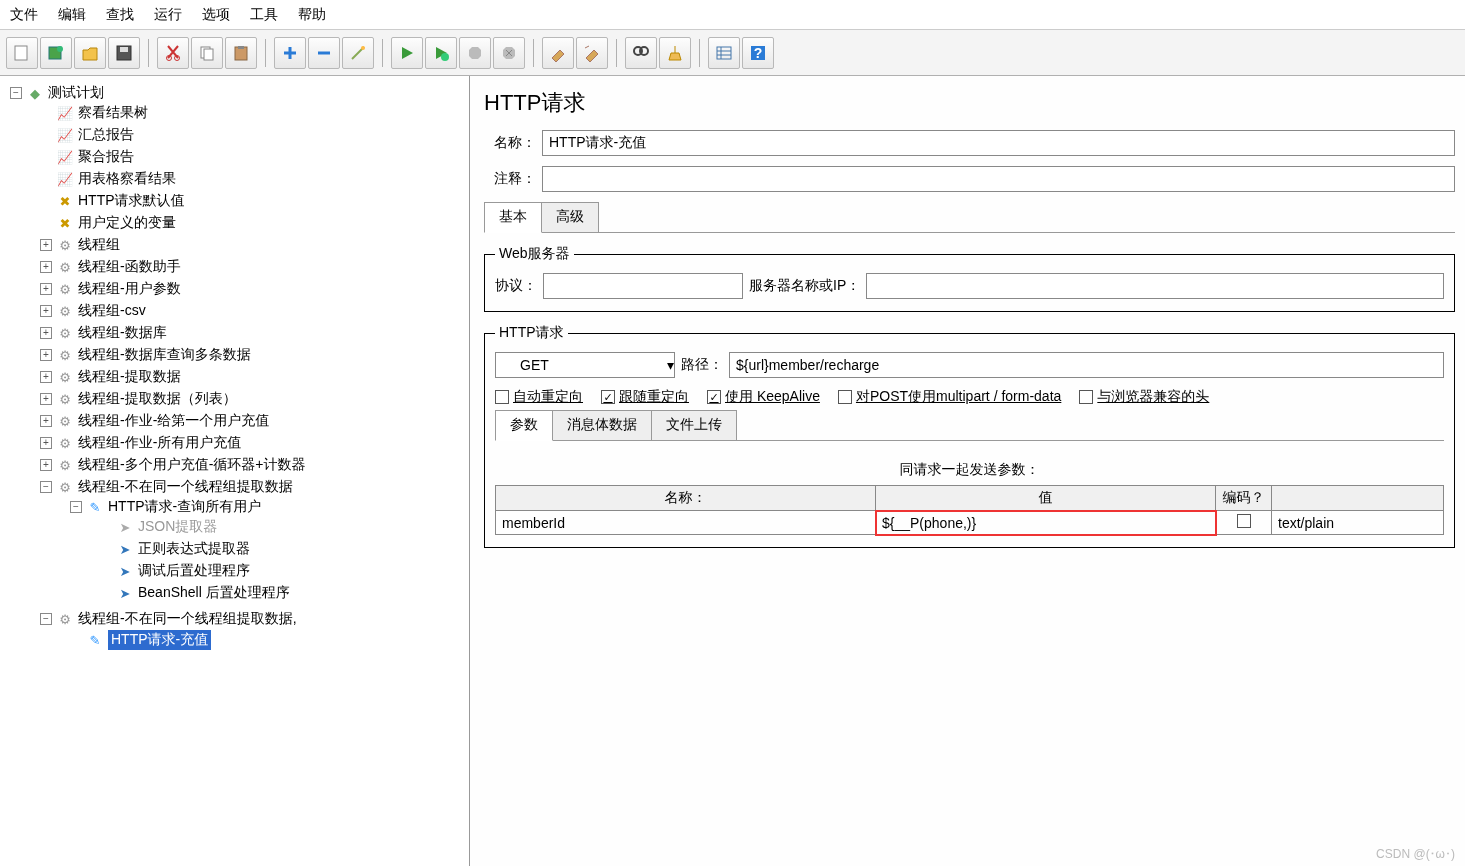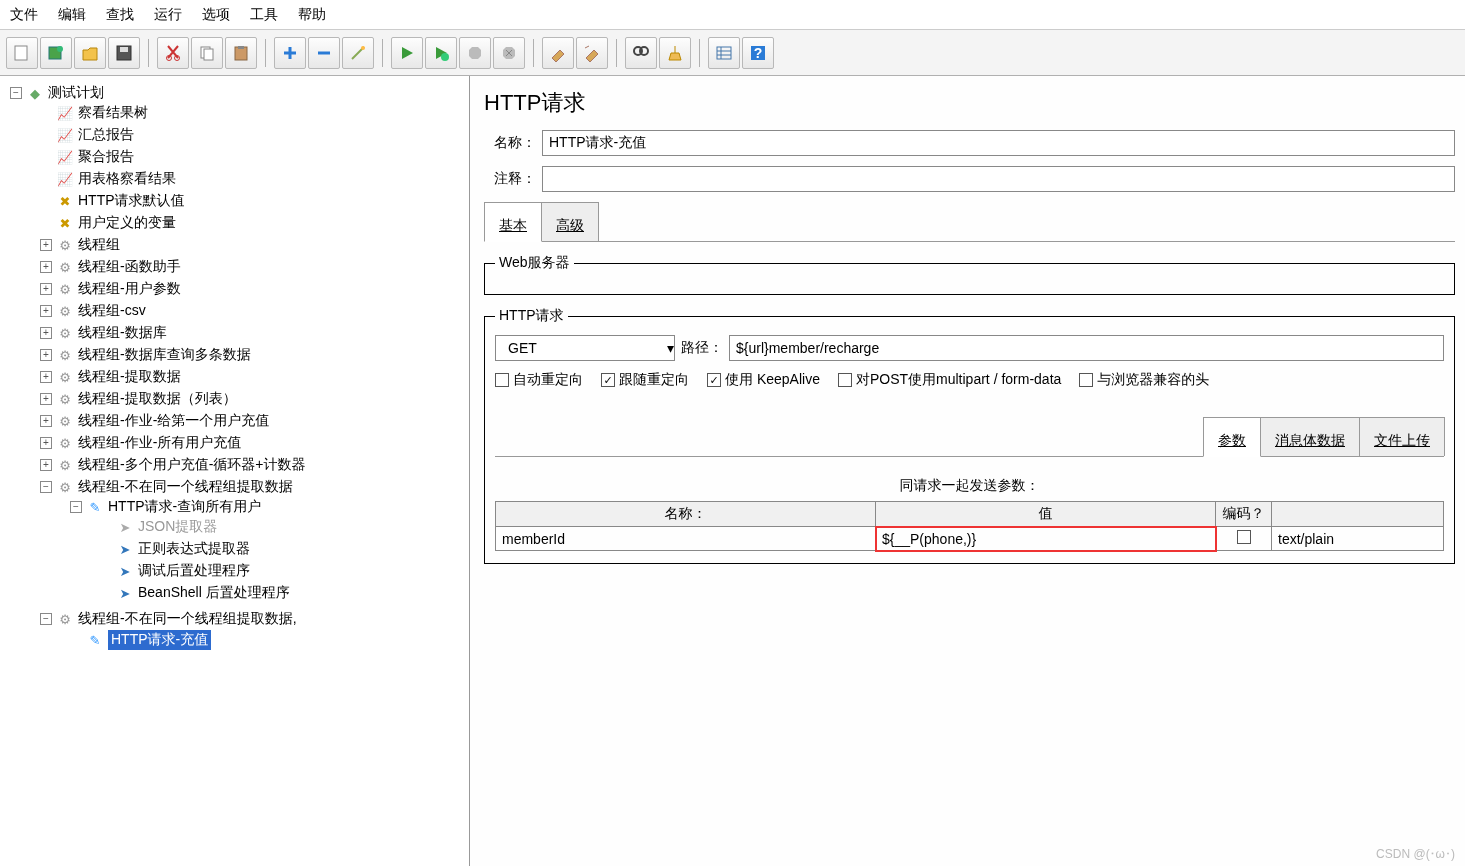--- a/index.html
+++ b/index.html
@@ -24,35 +24,35 @@
 .icon-tool { color:#c90; }
 .icon-gear { color:#999; }
 .icon-http { color:#39f; }
 .icon-arrow { color:#37b; }
 .right-panel { flex:1; padding:12px 10px 10px 14px; background:#fefefe; overflow:auto; position:relative; }
 .title { font-size:22px; margin-bottom:12px; }
 .form-row { display:flex; align-items:center; margin-bottom:10px; gap:6px; }
 .form-row label { width:52px; text-align:right; }
 .form-row input[type=text] { flex:1; border:1px solid #888; height:26px; padding:0 6px; background:#fff; }
 .tabs { display:flex; border-bottom:1px solid #999; margin-top:8px; }
-.tab { padding:14px 14px 6px; border:1px solid #999; border-bottom:none; background:#eee; cursor:pointer; margin-right:-1px; position:relative;text-decoration:underline; }
+.tab { padding:5px 14px 6px; border:1px solid #999; border-bottom:none; background:#eee; cursor:pointer; margin-right:-1px; position:relative; }
 .tab.active { background:#fff; z-index:2; border-bottom:1px solid #fff; margin-bottom:-1px; }
 fieldset { border:1px solid #000000; margin-top:12px; padding:10px 10px 12px; }
 fieldset legend { padding:0 4px; }
 .inline { display:flex; align-items:center; gap:6px; flex-wrap:wrap; }
 .inline label { white-space:nowrap; }
 .inline input[type=text] { border:1px solid #888; height:26px; padding:0 6px; }
 .proto { width:200px; }
 .server { flex:1; min-width:420px; }
-.method-sel { width:180px; height:26px; border:1px solid #888; background:#fff; padding-left:12px; display:flex; align-items:center; justify-content:space-between; cursor:pointer; }
+.method-sel { width:180px; height:26px; border:1px solid #888; background:#fff; padding-left:24px; display:flex; align-items:center; justify-content:space-between; cursor:pointer; }
 .path-in { flex:1; height:26px; border:1px solid #888; padding:0 6px; }
 .chk-row { display:flex; align-items:center; gap:18px; margin-top:10px; flex-wrap:wrap; }
-.chk { display:flex; align-items:center; gap:4px; cursor:pointer; }
+.chk { display:flex; align-items:center; gap:4px; cursor:pointer;text-decoration:underline; }
 .chk .box { width:14px; height:14px; border:1px solid #555; display:inline-flex; align-items:center; justify-content:center; font-size:11px; }
-.subtabs { display:flex; border-bottom:1px solid #999; margin-top:28px;justify-content:flex-end; }
+.subtabs { display:flex; border-bottom:1px solid #999; margin-top:4px; }
 .param-title { text-align:center; margin:20px 0 6px; }
 .param-table { width:100%; border-collapse:collapse; }
 .param-table th,.param-table td { border:1px solid #888; padding:3px 6px; text-align:left; font-weight:normal; height:24px; }
 .param-table th { background:#f0f0f0; text-align:center; }
 .param-table .col-name { width:380px; }
 .param-table .col-val { width:340px; }
 .param-table .col-enc { width:56px; text-align:center; }
 .param-table .col-ct { }
 .highlight-cell { outline:2px solid #e33; outline-offset:-1px; }
 .chkcell { width:14px; height:14px; border:1px solid #555; display:inline-block; }
@@ -403,20 +403,26 @@
       <input type="text" value="" style="">
     </div>
 
     <div class="tabs">
       <div class="tab active">基本</div>
       <div class="tab">高级</div>
     </div>
 
     <fieldset>
       <legend>Web服务器</legend>
+      <div class="inline">
+        <label>协议：</label>
+        <input type="text" class="proto" value="" style="">
+        <label>服务器名称或IP：</label>
+        <input type="text" class="server" value="" style="">
+      </div>
     </fieldset>
 
     <fieldset>
       <legend>HTTP请求</legend>
       <div class="inline">
         <div class="method-sel">
           <span>GET</span>
           <span>▾</span>
         </div>
         <label>路径：</label>

